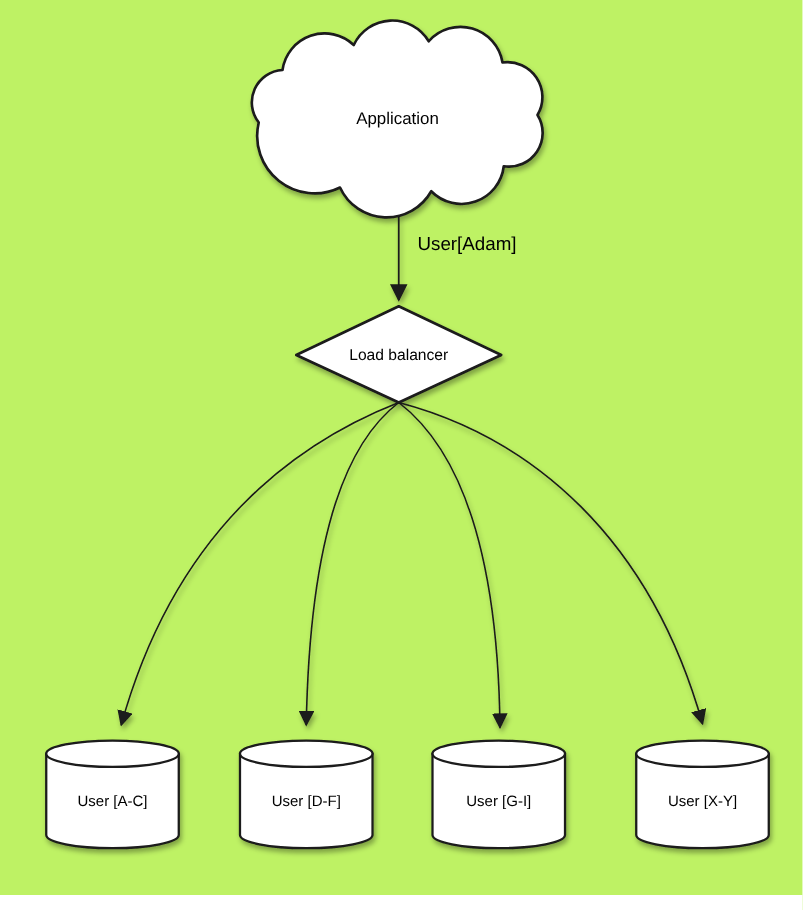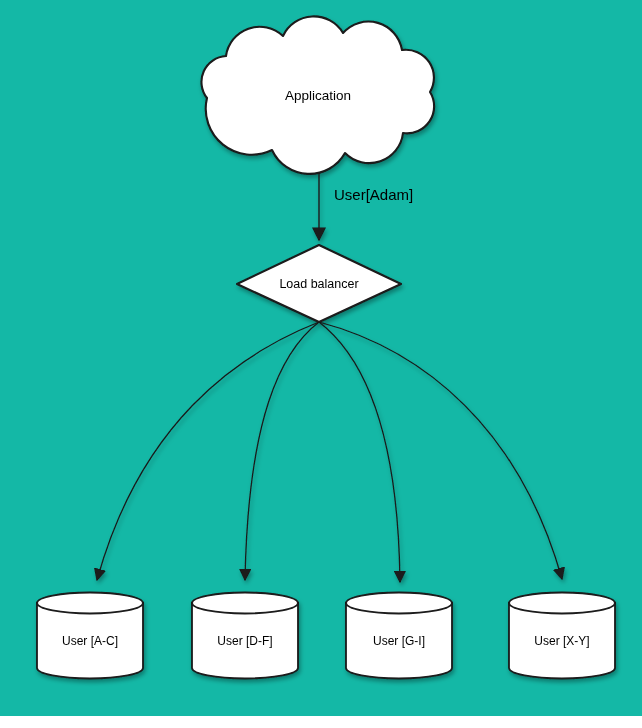--- a/index.html
+++ b/index.html
@@ -8,21 +8,21 @@
     background: #ffffff;
     width: 642px;
     height: 728px;
     overflow: hidden;
     font-family: "Liberation Sans", "DejaVu Sans", sans-serif;
   }
   .canvas {
     position: relative;
     width: 642px;
     height: 716px;
-    background: #14b8a6;
+    background: #bef264;
   }
   svg { display: block; }
 
   .edge {
     fill: none;
     stroke: #1a1a1a;
     stroke-width: 1.25;
   }
   .edge-straight {
     fill: none;

